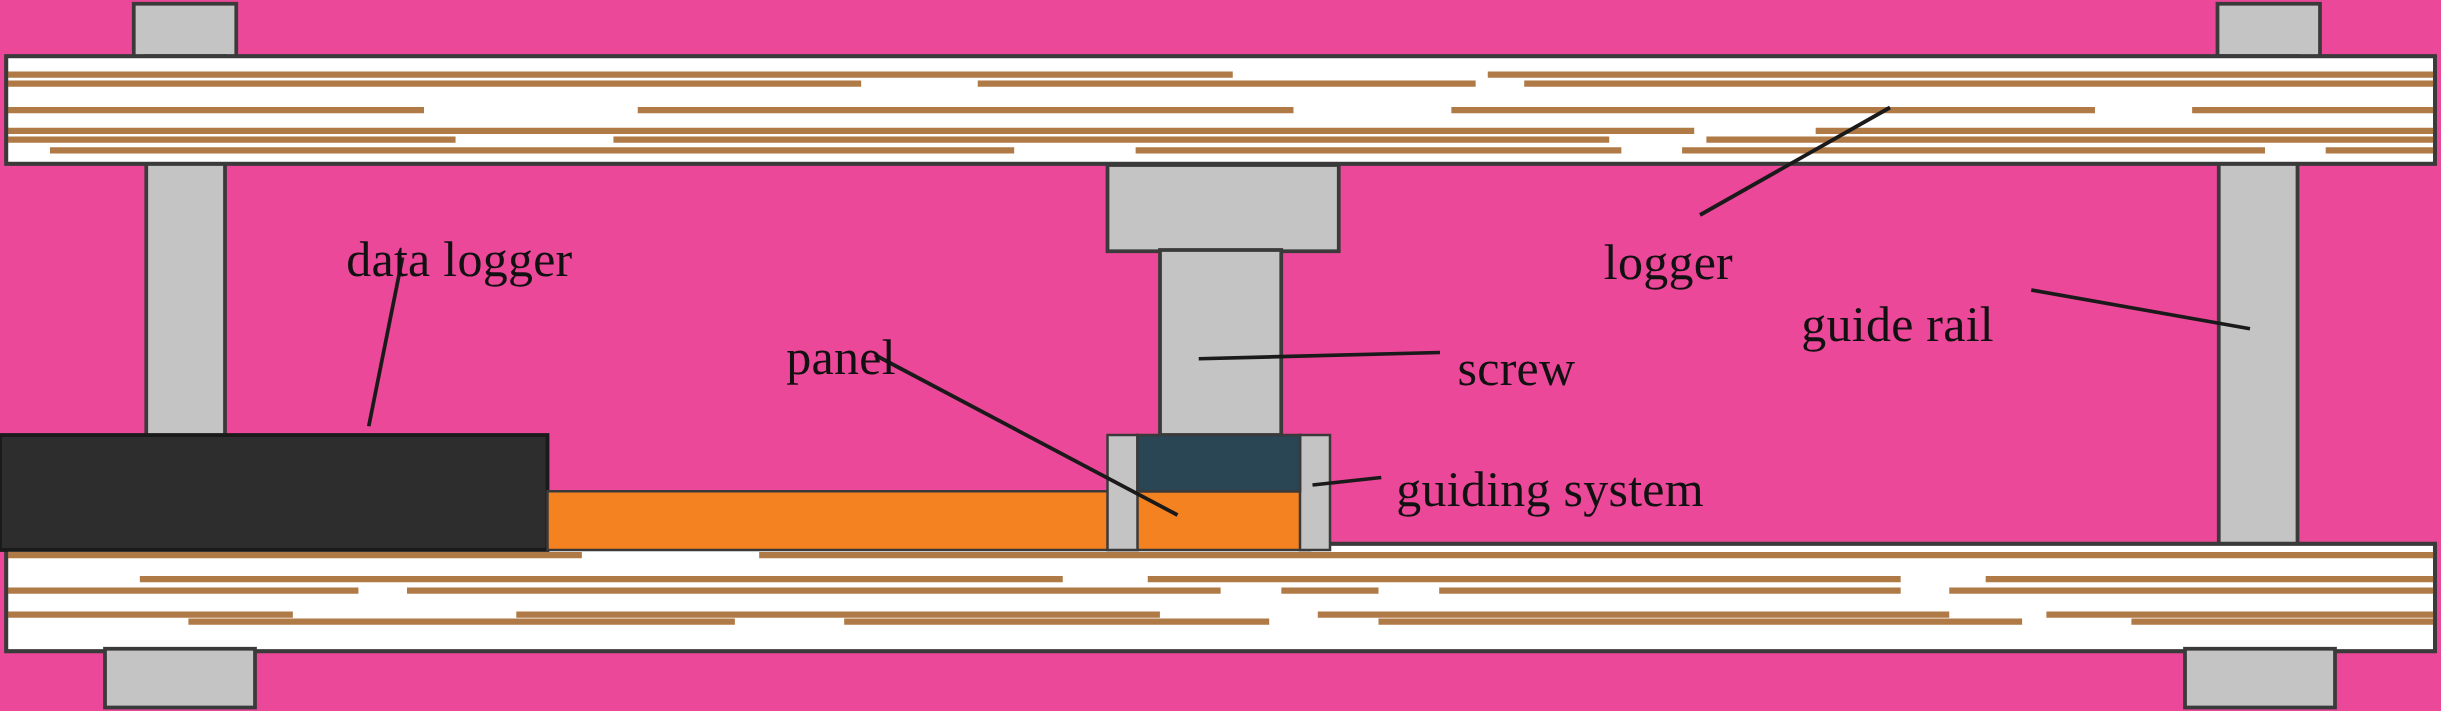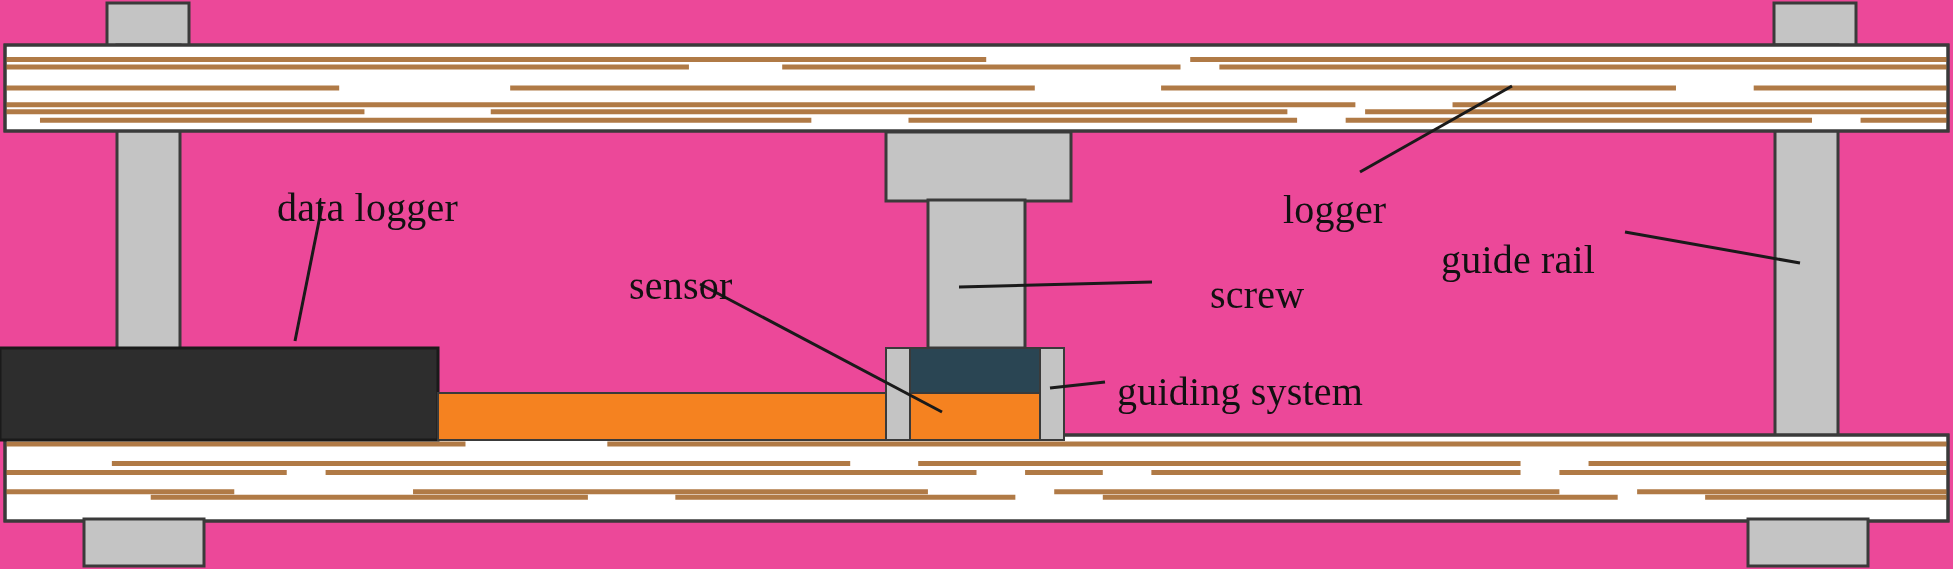--- a/index.html
+++ b/index.html
@@ -119,19 +119,19 @@
         <line x1="322" y1="206" x2="295" y2="341" stroke="#1a1a1a" stroke-width="3"></line>
         <line x1="700" y1="284" x2="942" y2="412" stroke="#1a1a1a" stroke-width="3"></line>
         <line x1="1360" y1="172" x2="1512" y2="86" stroke="#1a1a1a" stroke-width="3"></line>
         <line x1="1152" y1="282" x2="959" y2="287" stroke="#1a1a1a" stroke-width="3"></line>
         <line x1="1625" y1="232" x2="1800" y2="263" stroke="#1a1a1a" stroke-width="3"></line>
         <line x1="1105" y1="382" x2="1050" y2="388" stroke="#1a1a1a" stroke-width="3"></line>
       </g>
   </svg>
 
   <div class="lbl" id="lbl-data-logger" style="left: 277px; top: 188px;">data logger</div>
-  <div class="lbl" id="lbl-sensor" style="left: 629px; top: 266px;">sensor</div>
+  <div class="lbl" id="lbl-sensor" style="left: 629px; top: 266px;">panel</div>
   <div class="lbl" id="lbl-panel" style="left: 1283px; top: 190px;">logger</div>
-  <div class="lbl" id="lbl-screw" style="left: 1166px; top: 275px; margin-left: 44px;">screw</div>
+  <div class="lbl" id="lbl-screw" style="left: 1166px; top: 275px;">screw</div>
   <div class="lbl" id="lbl-guide-rail" style="left: 1441px; top: 240px;">guide rail</div>
   <div class="lbl" id="lbl-guiding-system" style="left: 1117px; top: 372px;">guiding system</div>
 
 </div>
 
 </body></html>

